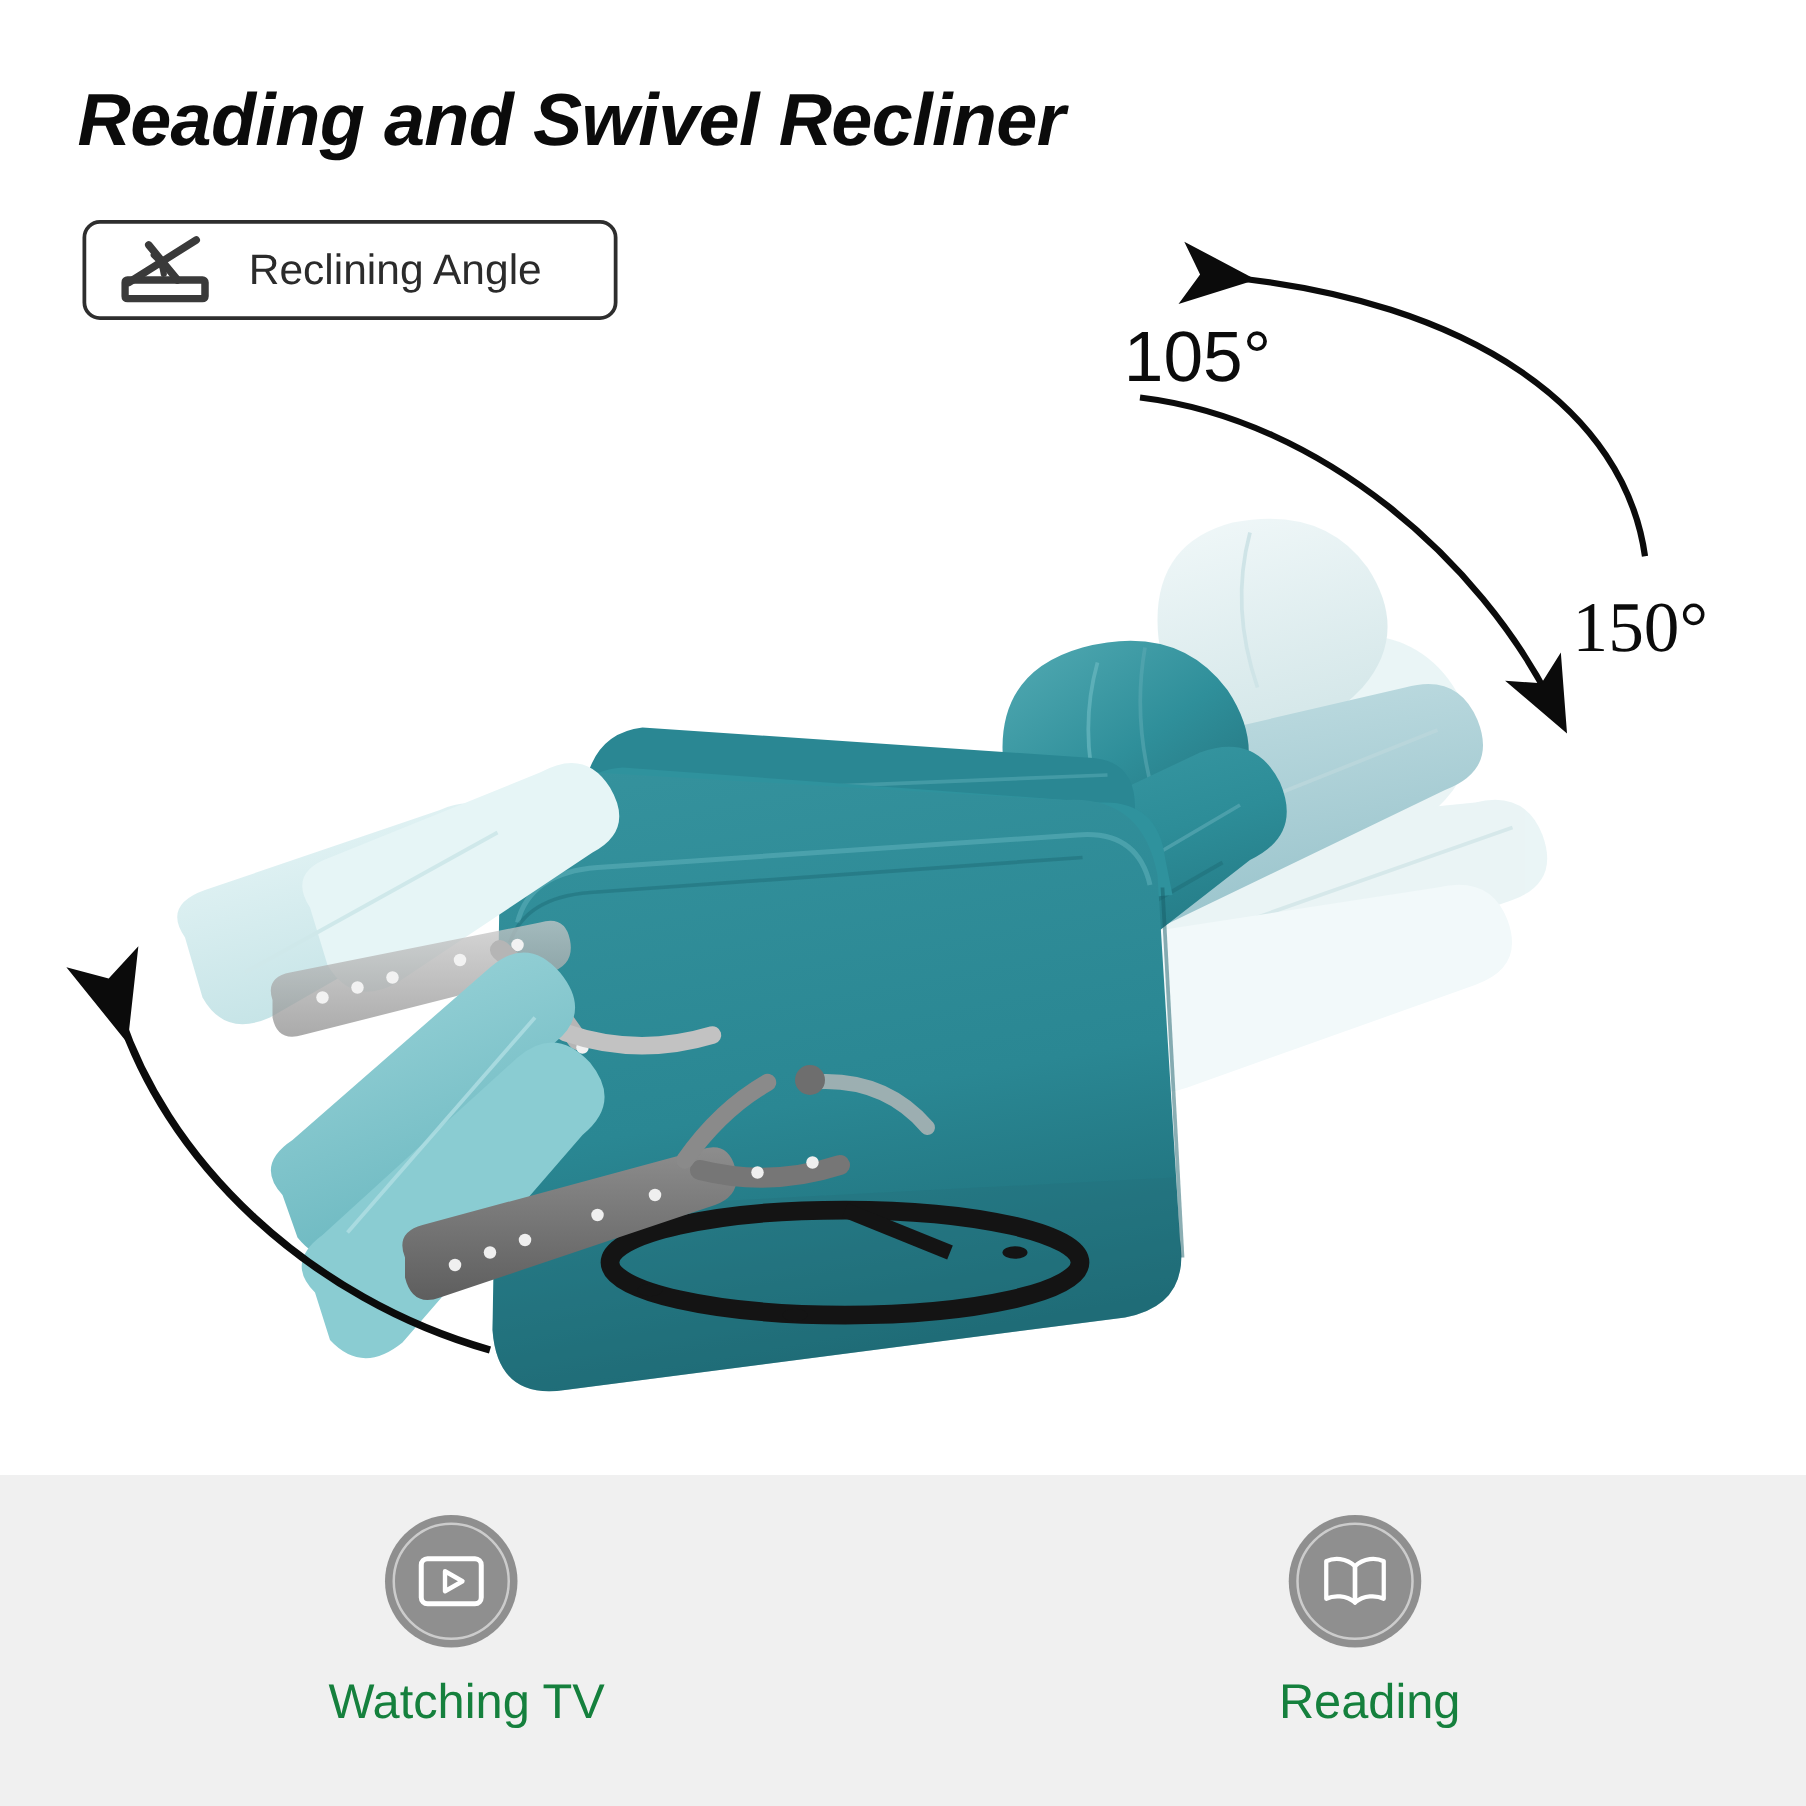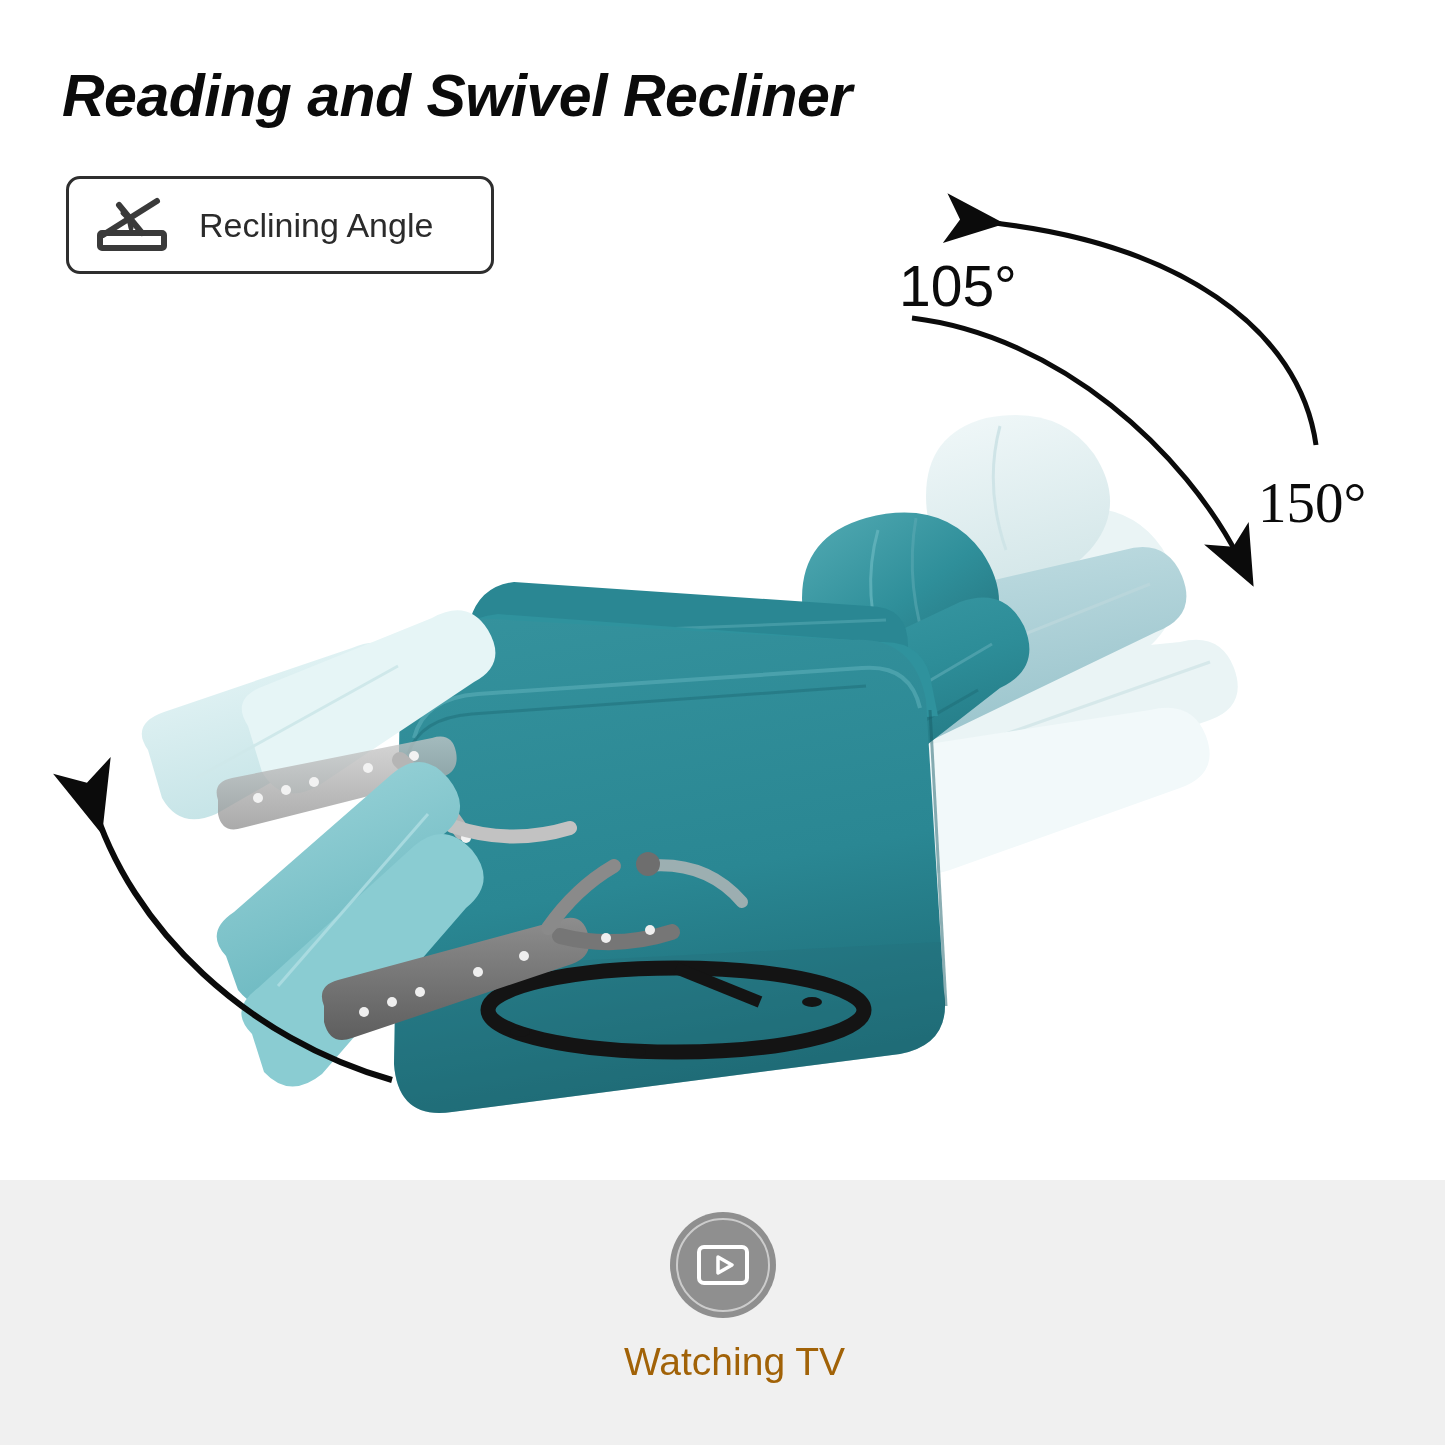--- a/index.html
+++ b/index.html
@@ -30,21 +30,21 @@
     color: #0b0b0b;
     white-space: nowrap;
   }
 
   
   #angle-badge {
     position: absolute;
     left: 66px;
     top: 176px;
     width: 428px;
-    height: 98px;
+    height: 80px;
     border: 3px solid #2e2e2e;
     border-radius: 14px;
     box-sizing: border-box;
     display: flex;
     align-items: center;
     padding-left: 28px;
     gap: 24px;
   }
   #angle-badge .badge-text {
     display: flex;
@@ -108,21 +108,21 @@
   .feature-circle::after {
     content: "";
     position: absolute;
     left: 6px; top: 6px; right: 6px; bottom: 6px;
     border-radius: 50%;
     border: 2px solid rgba(255,255,255,0.55);
   }
   .feature-label {
     margin-top: 22px;
     font-size: 39px;
-    color: #a16207;
+    color: #15803d;
     white-space: nowrap;
     margin-left: 24px;
   }
 </style>
 </head>
 <body>
 
 <div id="page">
 
   <div id="page-title">Reading and Swivel Recliner</div>
@@ -310,17 +310,27 @@
     <div class="feature-item">
       <div class="feature-circle">
         <svg width="56" height="46" viewBox="0 0 56 46">
           <rect x="4" y="5" width="48" height="36" rx="5" fill="none" stroke="#ffffff" stroke-width="4"></rect>
           <path d="M23 15 L37 23 L23 31 Z" fill="none" stroke="#ffffff" stroke-width="3.5" stroke-linejoin="round"></path>
         </svg>
       </div>
       <div class="feature-label">Watching TV</div>
     </div>
 
+    <div class="feature-item">
+      <div class="feature-circle">
+        <svg width="58" height="48" viewBox="0 0 58 48">
+          <path d="M29 12 C 22 5, 12 5, 6 8 L6 38 C 12 35, 22 35, 29 41 Z" fill="none" stroke="#ffffff" stroke-width="3.4" stroke-linejoin="round"></path>
+          <path d="M29 12 C 36 5, 46 5, 52 8 L52 38 C 46 35, 36 35, 29 41 Z" fill="none" stroke="#ffffff" stroke-width="3.4" stroke-linejoin="round"></path>
+          <path d="M29 12 L29 41" stroke="#ffffff" stroke-width="3.4"></path>
+        </svg>
+      </div>
+      <div class="feature-label">Reading</div>
+    </div>
 
 
   </div>
 
 </div>
 
 </body></html>

